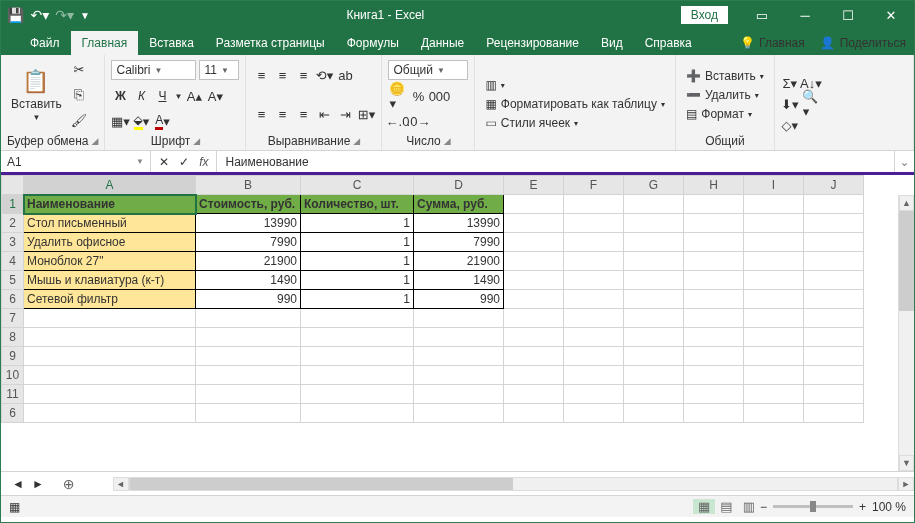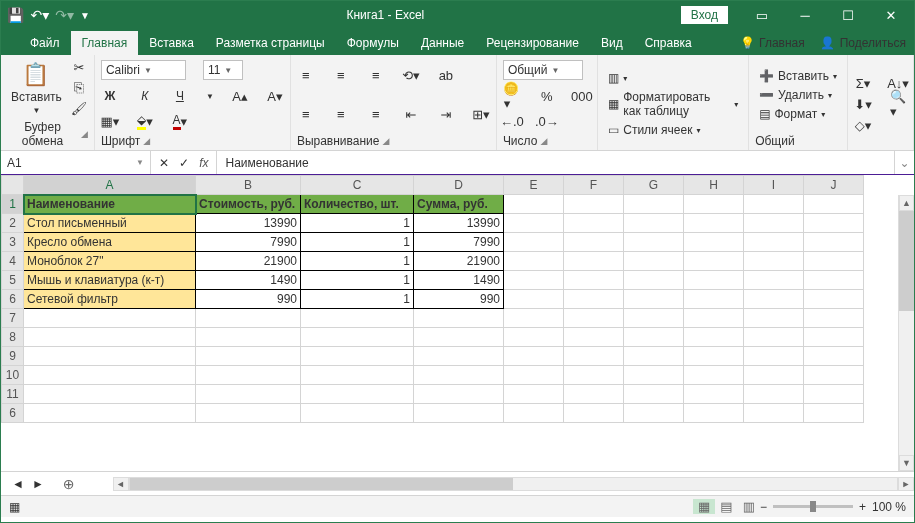--- a/index.html
+++ b/index.html
@@ -12,31 +12,31 @@
 .titlebar .signin{background:#fff;color:#217346;padding:2px 10px;margin-right:8px;font-size:12px}
 .titlebar .winicon{width:34px;height:20px;display:flex;align-items:center;justify-content:center;color:#fff;font-size:13px}
 .tabs{height:26px;background:#217346;display:flex;align-items:flex-end;padding-left:18px}
 .tab{padding:5px 11px;color:#fff;font-size:12px;cursor:pointer}
 .tab.active{background:#f3f3f3;color:#217346}
 .tabs .spacer{flex:1}
 .tabs .rbtn{color:#fff;padding:5px 8px;display:flex;align-items:center;gap:4px}
 .ribbon{height:96px;background:#f3f3f3;border-bottom:1px solid #d4d4d4;display:flex}
 .group{border-right:1px solid #e1e1e1;display:flex;flex-direction:column;padding:3px 6px 0}
 .group .body{flex:1;display:flex;gap:4px}
-.group .label{text-align:center;font-size:11px;color:#666;padding:2px 0;display:flex;justify-content:flex-start;align-items:center;gap:3px}
+.group .label{text-align:center;font-size:11px;color:#666;padding:2px 0;display:flex;justify-content:center;align-items:center;gap:3px}
 .group .label .dlg{font-size:9px;color:#888}
 .bigbtn{display:flex;flex-direction:column;align-items:center;justify-content:center;padding:2px 4px;gap:2px}
 .bigbtn .ic{font-size:22px}
 .col{display:flex;flex-direction:column;gap:2px;justify-content:space-around}
-.row{display:flex;gap:17px;align-items:flex-end}
+.row{display:flex;gap:3px;align-items:flex-end}
 .sb{width:18px;height:18px;display:flex;align-items:center;justify-content:center;border:1px solid transparent;font-size:13px}
 .combo{border:1px solid #c0c0c0;background:#fff;height:20px;display:flex;align-items:center;padding:0 4px;gap:4px}
 .combo .dd{font-size:8px;color:#666}
 .btn{display:flex;align-items:center;gap:4px;padding:1px 4px}
-.namebox-row{height:24px;border-bottom:1px solid #4c1d95;display:flex;align-items:stretch;background:#fff}
+.namebox-row{height:24px;border-bottom:3px solid #4c1d95;display:flex;align-items:stretch;background:#fff}
 .namebox{width:150px;border-right:1px solid #d4d4d4;display:flex;align-items:center;padding:0 6px;justify-content:space-between}
 .namebox .dd{font-size:8px;color:#888}
 .fxbtns{display:flex;align-items:center;padding:0 8px;gap:10px;color:#aaa;border-right:1px solid #d4d4d4}
 .fxbar{flex:1;display:flex;align-items:center;padding:0 8px}
 .fxexp{width:20px;display:flex;align-items:center;justify-content:center;color:#888;border-left:1px solid #d4d4d4}
 .grid-area{position:relative;height:296px;overflow:hidden;background:#fff}
 .grid{border-collapse:collapse;table-layout:fixed}
 .grid th,.grid td{border:1px solid #d4d4d4;height:19px;font-size:12px;padding:0 3px;overflow:hidden;white-space:nowrap}
 .grid .colh{background:#e6e6e6;text-align:center;font-weight:normal;color:#555}
 .grid .rowh{background:#e6e6e6;text-align:center;font-weight:normal;color:#555;width:22px}
@@ -334,21 +334,21 @@
           <td class="val">13990</td>
           <td class=""></td>
           <td class=""></td>
           <td class=""></td>
           <td class=""></td>
           <td class=""></td>
           <td class=""></td>
         </tr>
         <tr>
           <th class="rowh">3</th>
-          <td class="name">Кресло обмена</td>
+          <td class="name">Удалить офисное</td>
           <td class="val">7990</td>
           <td class="val">1</td>
           <td class="val">7990</td>
           <td class=""></td>
           <td class=""></td>
           <td class=""></td>
           <td class=""></td>
           <td class=""></td>
           <td class=""></td>
         </tr>

